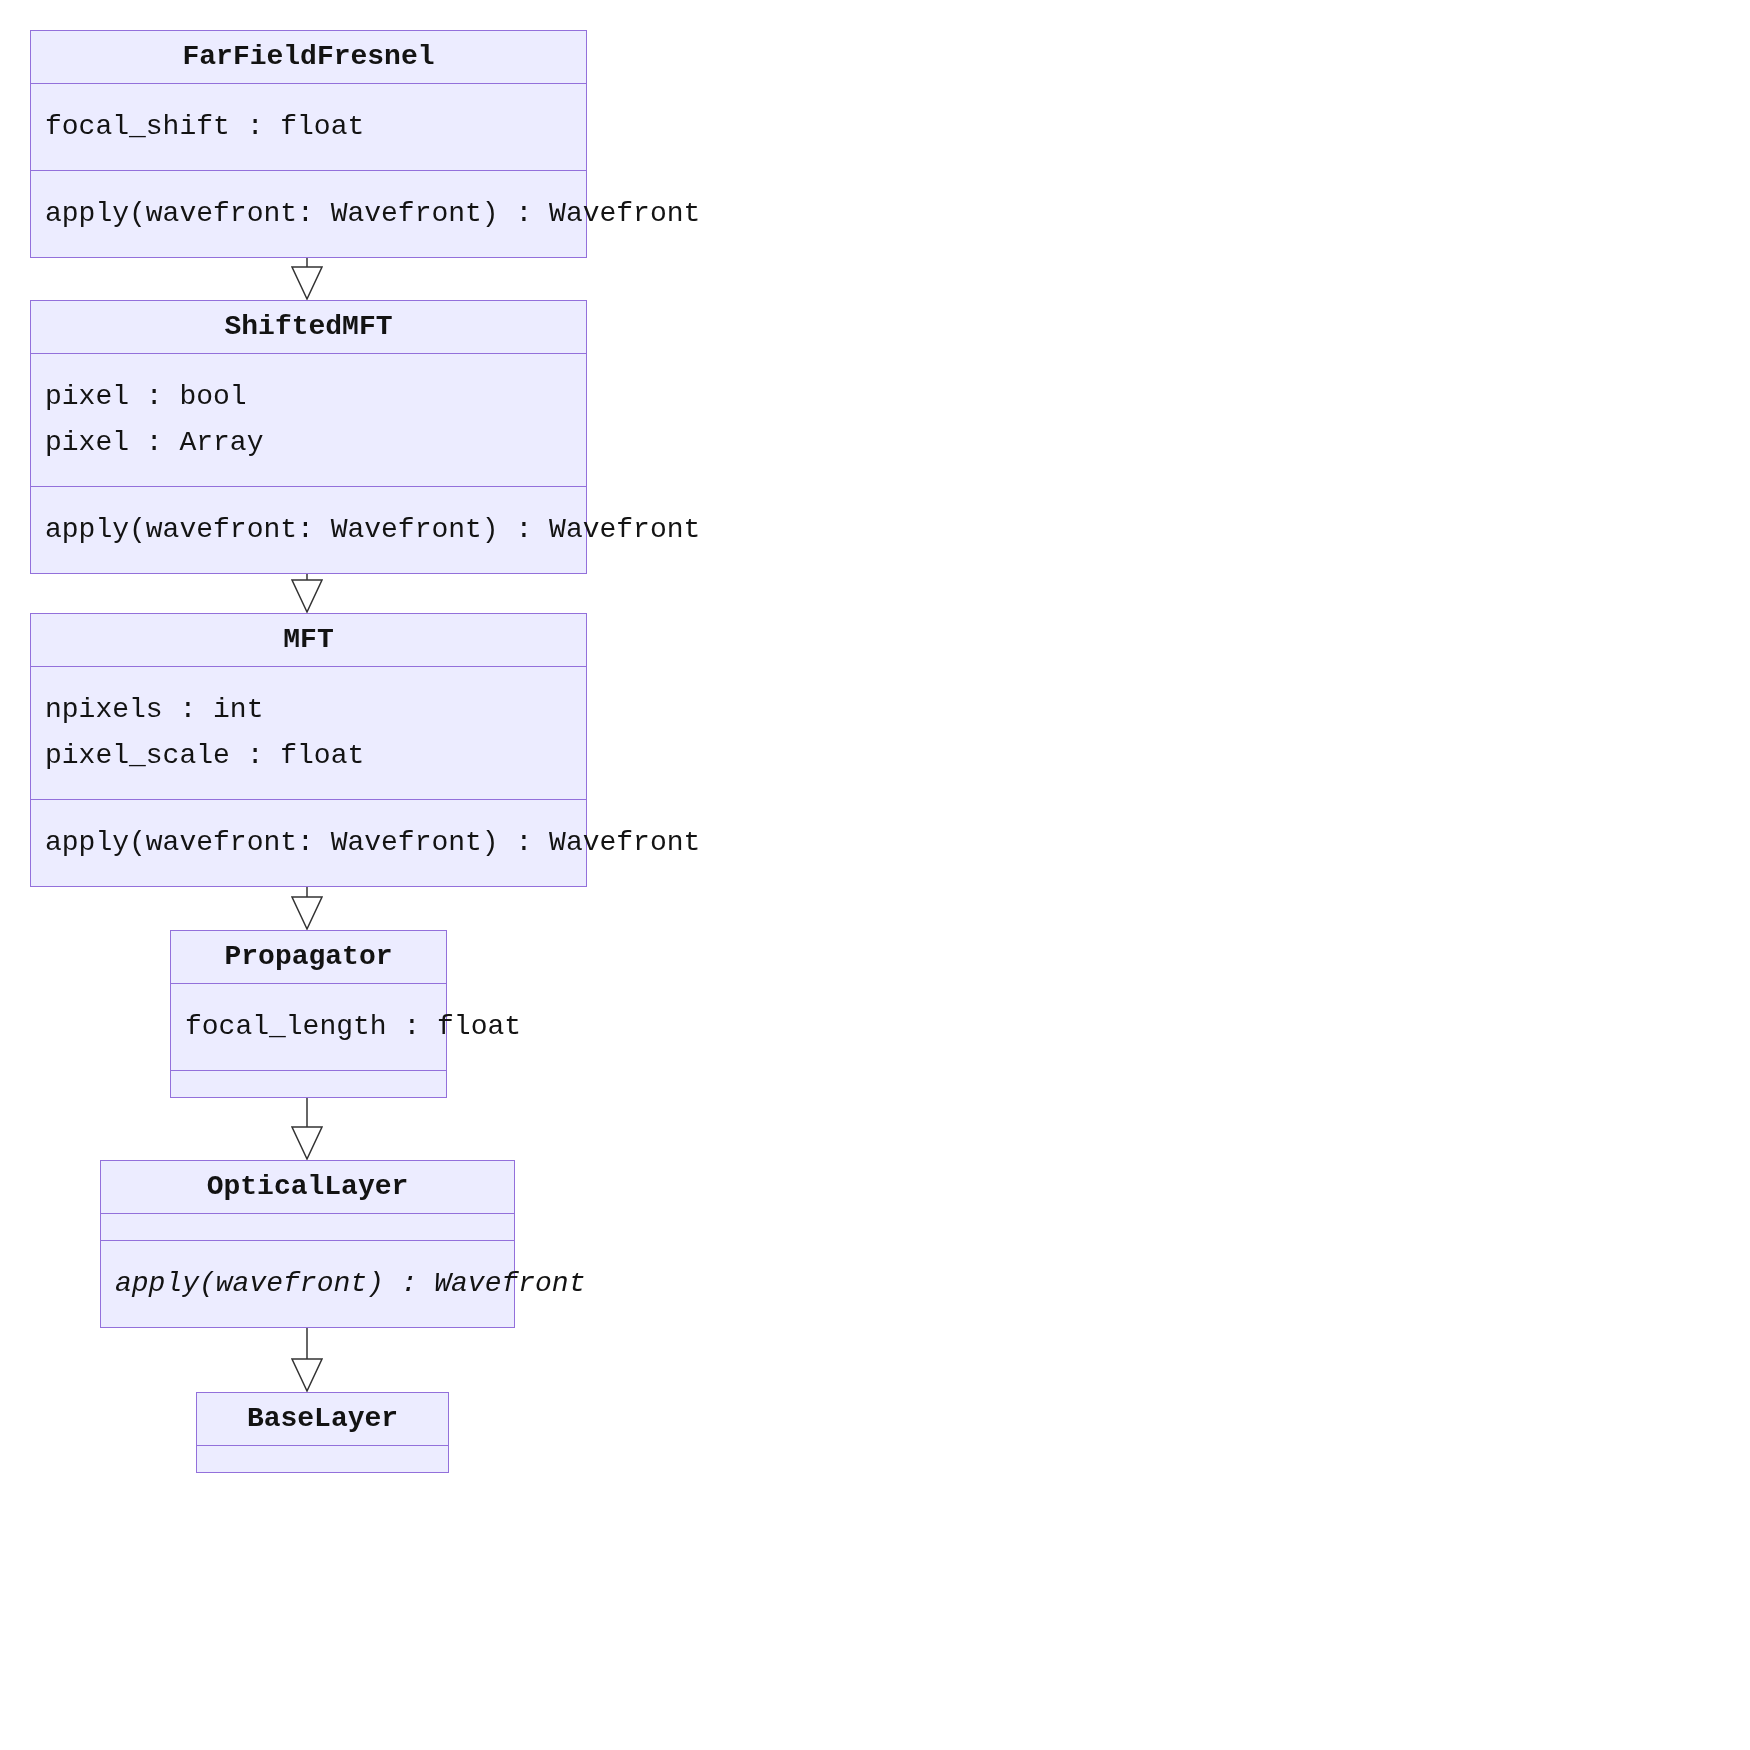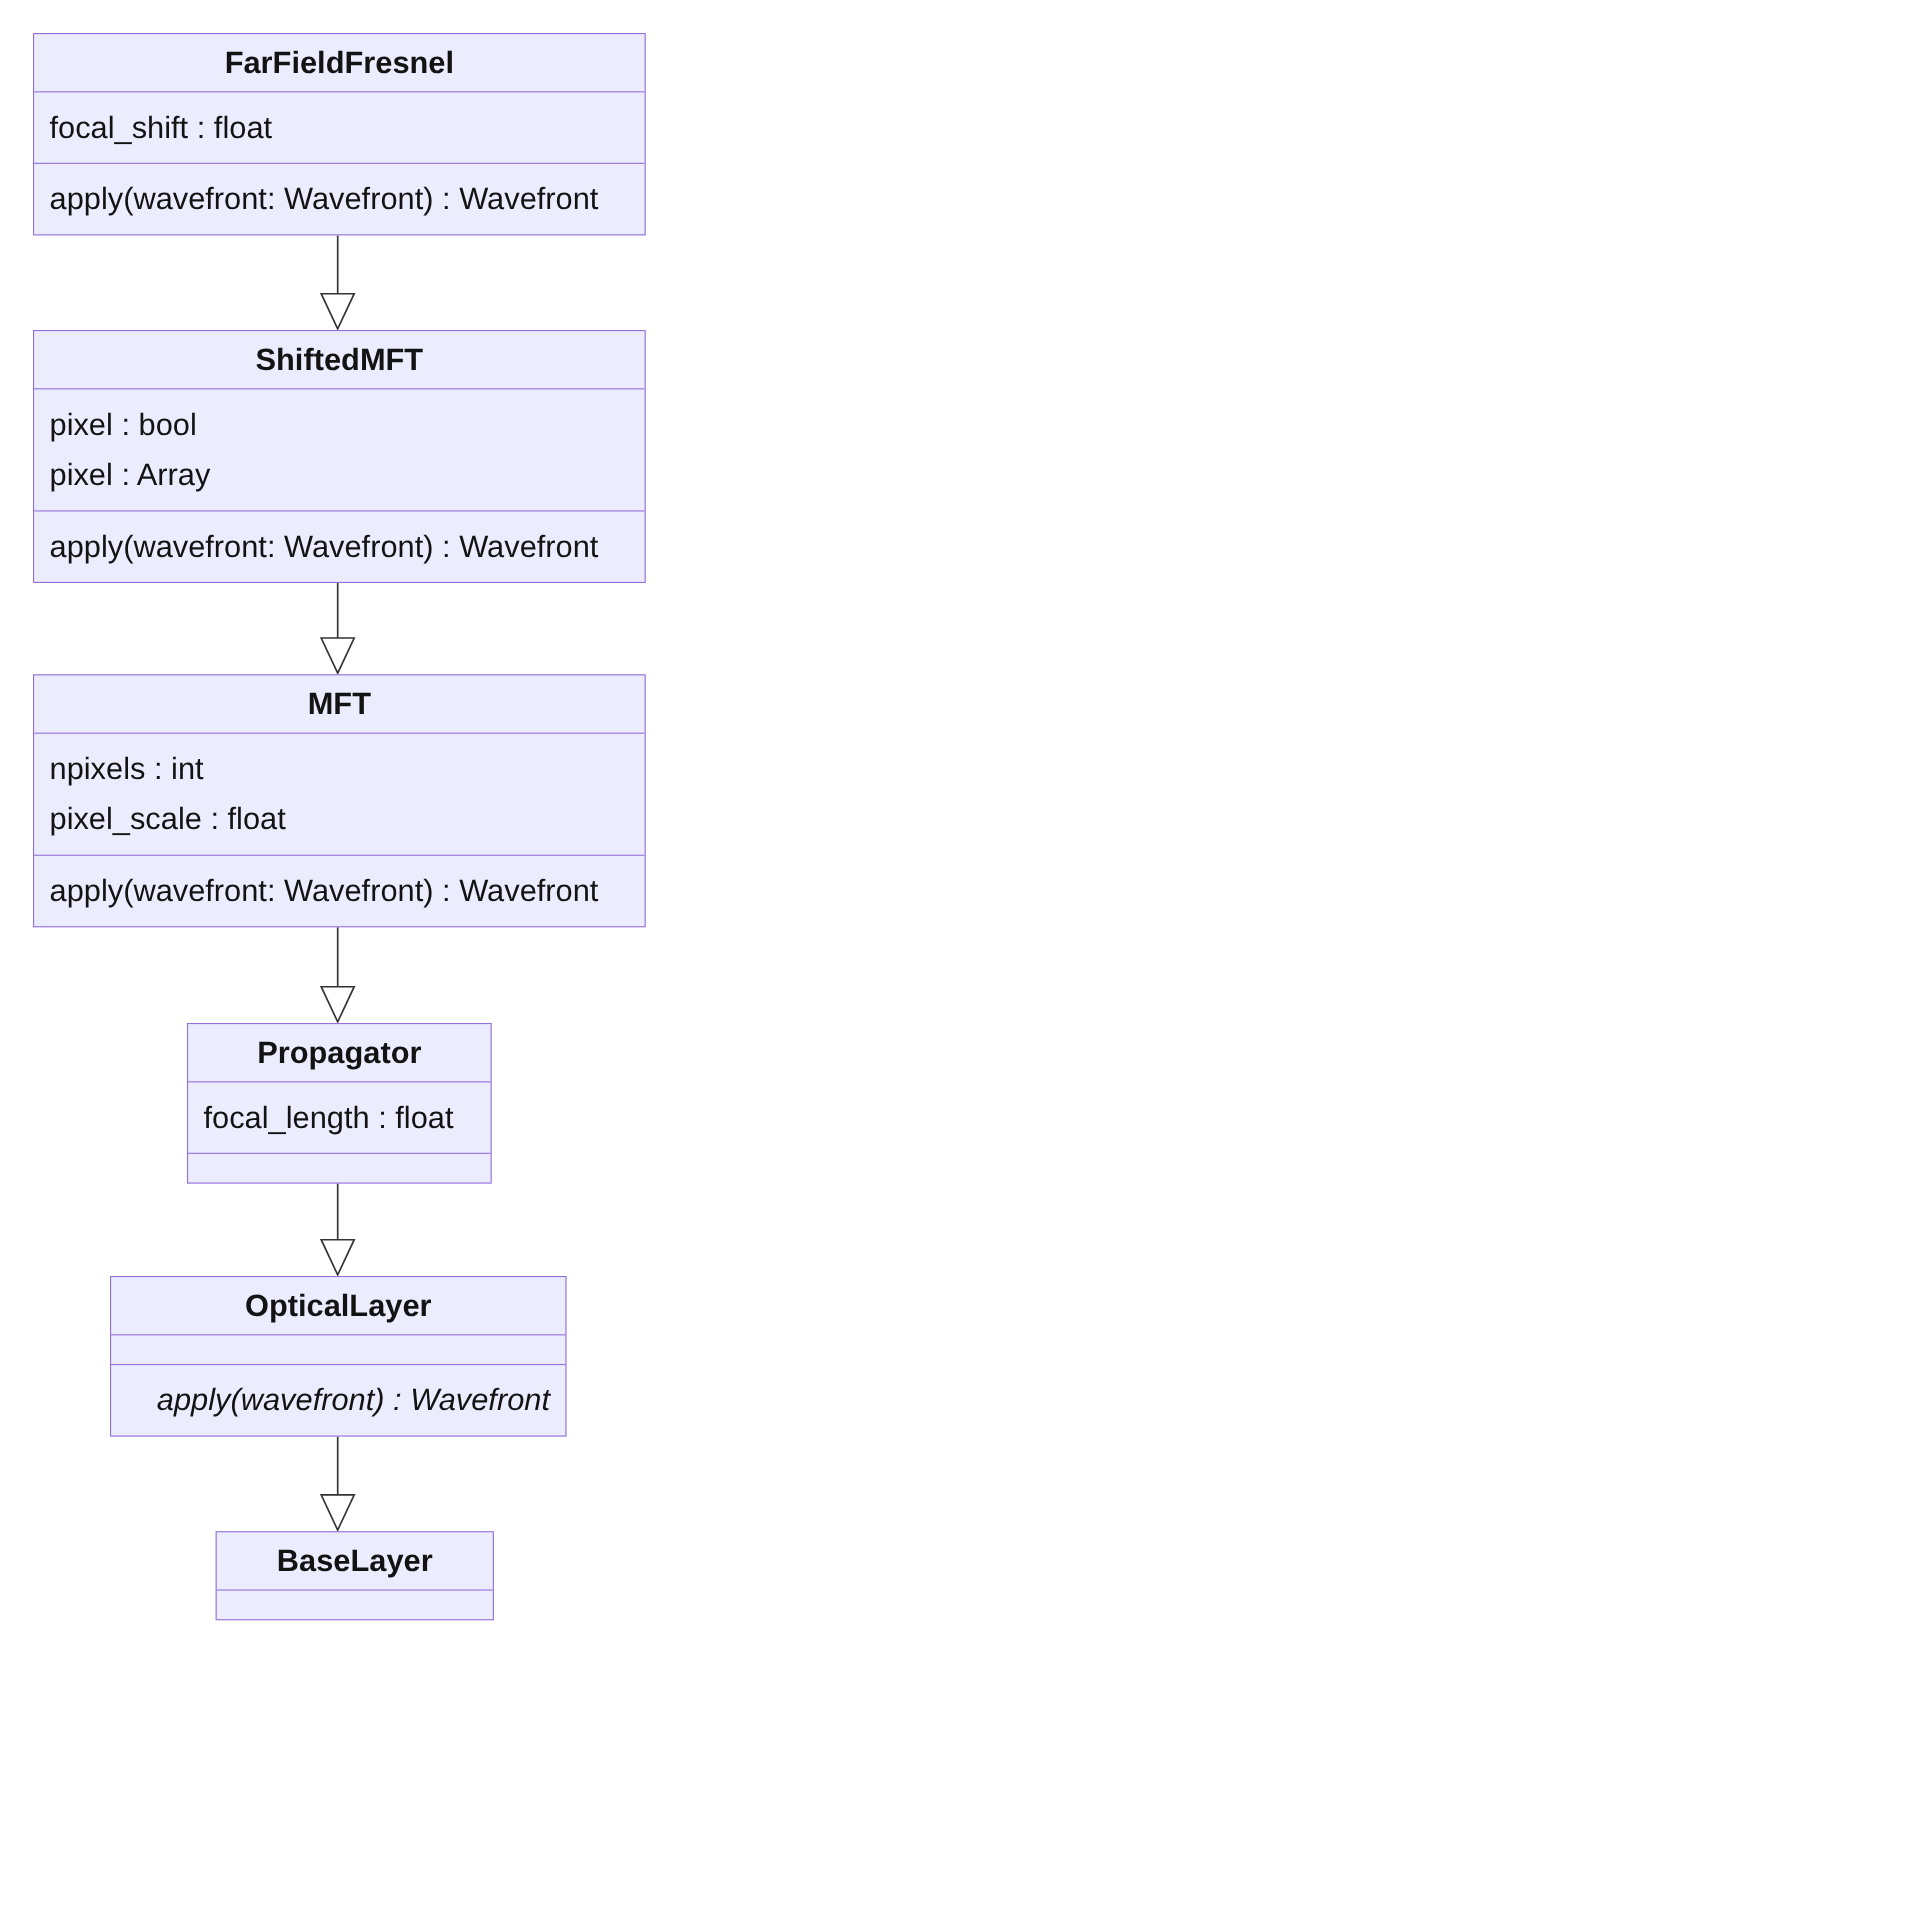--- a/index.html
+++ b/index.html
@@ -5,41 +5,41 @@
   html, body {
     margin: 0;
     padding: 0;
     background: #ffffff;
   }
   #canvas {
     position: relative;
     width: 1547px;
     height: 1750px;
     background: #ffffff;
-    font-family: Liberation Sans, sans-serif;
+    font-family: Liberation Mono, monospace;
     color: #131313;
     overflow: hidden;
   }
   .uml-class {
     position: absolute;
     background: #ECECFF;
     border: 1px solid #9370DB;
     box-sizing: border-box;
   }
   .uml-title {
     font-weight: bold;
     text-align: center;
     font-size: 28px;
     line-height: 34px;
     padding: 9px 12px;
     white-space: nowrap;
   }
   .uml-section {
     border-top: 1px solid #9370DB;
-    padding: 9px 0;
+    padding: 20px 0;
   }
   .uml-section.empty {
     height: 27px;
     padding: 0;
     box-sizing: border-box;
   }
   .uml-member {
     font-size: 28px;
     line-height: 46px;
     padding: 0 14px;

